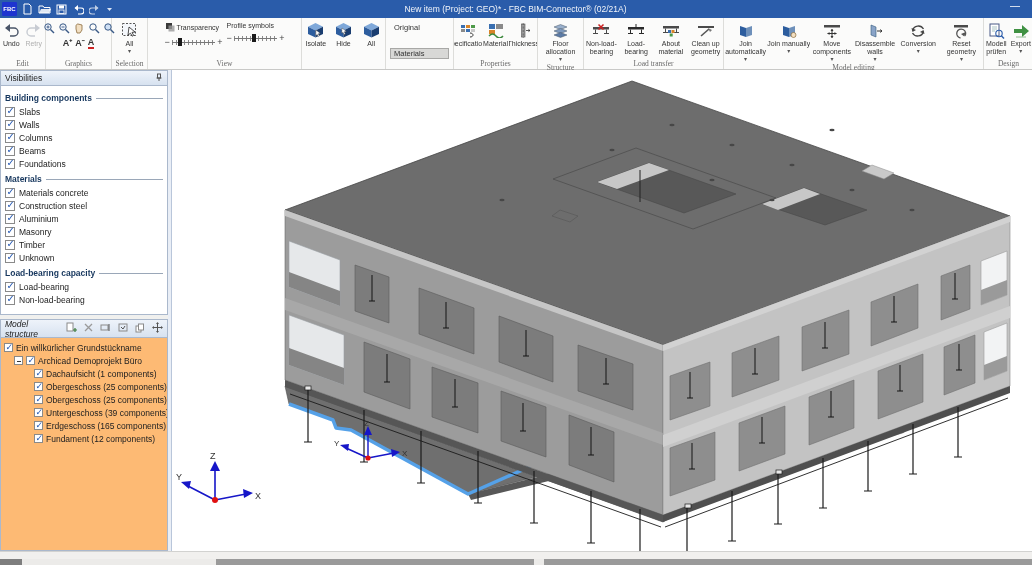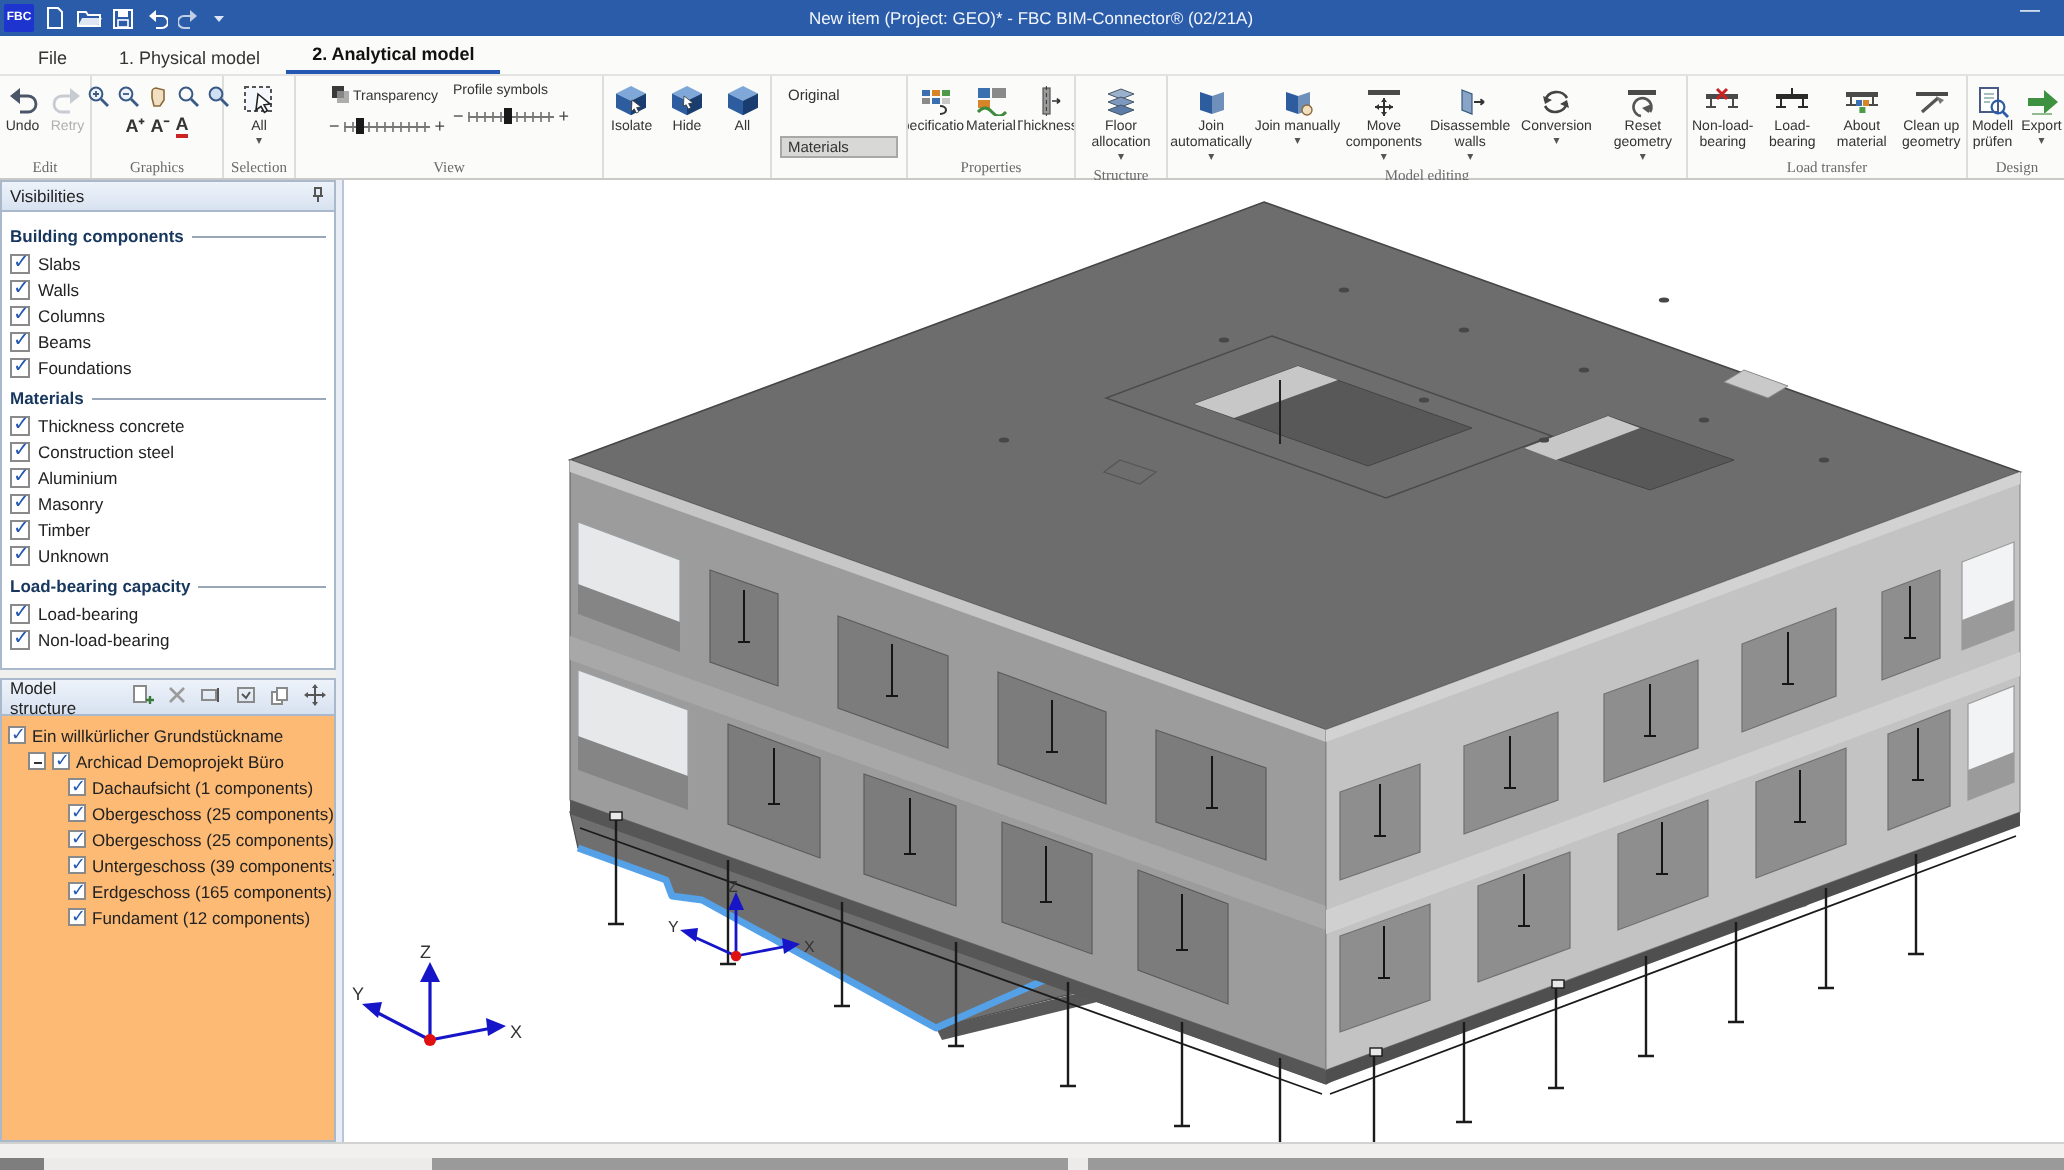--- a/index.html
+++ b/index.html
@@ -58,21 +58,21 @@
   .panel-title { height:15px; background:linear-gradient(#eef3fa,#d7e2f0); border-bottom:1px solid #aab8cc;
     display:flex; align-items:center; padding:0 4px; font-size:8.5px; color:#222; }
   .panel-title .sp { flex:1; }
   .vis-body { flex:1; overflow:hidden; padding:3px 0 0 4px; }
   .grp-hdr { display:flex; align-items:center; gap:4px; height:14px; color:#17375e; font-weight:bold; font-size:8.5px; margin-top:2px; }
   .grp-hdr .rule { flex:1; height:1px; background:#9aa7b8; margin-right:4px; }
   .cb-row { display:flex; align-items:center; gap:4px; height:13px; }
   .cb { width:10px; height:10px; background:#fff; border:1px solid #8a8a8a; position:relative; flex:none; }
   .cb::after { content:"✓"; position:absolute; left:0.5px; top:-2.5px; font-size:10px; color:#2458b3; }
   .ms-head { height:18px; background:linear-gradient(#eef3fa,#d7e2f0); border-bottom:1px solid #aab8cc;
-    display:flex; align-items:center; padding:0 4px; gap:24px; }
+    display:flex; align-items:center; padding:0 4px; gap:24px;font-style:italic; }
   .ms-head .ttl { font-size:8.5px; margin-right:4px; }
   .ms-tools { display:flex; gap:7px; align-items:center; }
   .tree { flex:1; background:#fdba74; padding:3px 2px 0 3px; font-size:8.5px; overflow:hidden; }
   .tnode { display:flex; align-items:center; gap:3px; height:13px; white-space:nowrap; }
   .tindent1 { padding-left:10px; } .tindent2 { padding-left:30px; }
   .expander { width:9px; height:9px; border:1px solid #888; background:#fff; position:relative; flex:none; }
   .expander::after { content:""; position:absolute; left:1.5px; top:3.5px; width:4px; height:1px; background:#333; }
   .tcb { width:9px; height:9px; }
   .tcb::after { font-size:9px; top:-2px; }
 
@@ -125,25 +125,20 @@
       <span>
           <svg width="7" height="8">
             <path d="M1 3h5L3.5 6z" fill="#dbe5f5"></path>
           </svg>
         </span>
     </div>
     <div class="win-title">New item (Project: GEO)*   -   FBC BIM-Connector® (02/21A)</div>
     <div class="win-min">—</div>
   </div>
 
-  <div class="tabrow">
-    <div class="tab">File</div>
-    <div class="tab">1. Physical model</div>
-    <div class="tab active">2. Analytical model</div>
-  </div>
 
   <div class="ribbon">
 
     <div class="rg g-edit">
       <div class="rg-items">
         <div class="vbtn">
           <span class="ic">
               <svg width="18" height="15">
                 <path d="M4 5h8a4 4 0 0 1 0 8H8" fill="none" stroke="#4a5568" stroke-width="1.4"></path>
                 <path d="M8 1 3 5l5 4z" fill="#4a5568"></path>
@@ -348,85 +343,20 @@
                 <path d="M2 8l6.5-2.5L15 8 8.5 10.5z" fill="#7e99bd" stroke="#456" stroke-width=".5"></path>
                 <path d="M2 12l6.5-2.5L15 12 8.5 14.5z" fill="#5c7ba6" stroke="#456" stroke-width=".5"></path>
               </svg>
             </span>
           <span>Floor allocation</span>
         </div>
       </div>
       <div class="rg-label">Structure</div>
     </div>
 
-    <div class="rg g-med">
-      <div class="rg-items">
-        <div class="vbtn dd">
-          <span class="ic">
-              <svg width="18" height="16">
-                <path d="M3 3l6 2v9l-6-2z" fill="#2d5d9e"></path>
-                <path d="M15 3 9 5v9l6-2z" fill="#6e90ba"></path>
-              </svg>
-            </span>
-          <span>Join automatically</span>
-        </div>
-        <div class="vbtn dd">
-          <span class="ic">
-              <svg width="18" height="16">
-                <path d="M3 3l6 2v9l-6-2z" fill="#2d5d9e"></path>
-                <path d="M15 3 9 5v9l6-2z" fill="#6e90ba"></path>
-                <circle cx="13.5" cy="12" r="2.5" fill="#f2dfc2" stroke="#8a6a3a" stroke-width=".7"></circle>
-              </svg>
-            </span>
-          <span>Join manually</span>
-        </div>
-        <div class="vbtn dd">
-          <span class="ic">
-              <svg width="18" height="16">
-                <rect x="1" y="2" width="16" height="2.5" fill="#4a4a4a"></rect>
-                <path d="M9 6v9M4.5 10.5h9" stroke="#333" fill="none"></path>
-                <path d="M9 6 7.5 8h3zM9 15l-1.5-2h3zM4.5 10.5l2-1.5v3zM13.5 10.5l-2-1.5v3z" fill="#333"></path>
-              </svg>
-            </span>
-          <span>Move components</span>
-        </div>
-        <div class="vbtn dd">
-          <span class="ic">
-              <svg width="18" height="16">
-                <path d="M5 2l5 2v10l-5-2z" fill="#8aa4c8" stroke="#345a7e" stroke-width=".6"></path>
-                <path d="M11 8h5m0 0-1.8-1.4M16 8l-1.8 1.4" stroke="#333" fill="none"></path>
-              </svg>
-            </span>
-          <span>Disassemble walls</span>
-        </div>
-        <div class="vbtn dd">
-          <span class="ic">
-              <svg width="18" height="16">
-                <path d="M14.5 6a6 6 0 0 0-11 1.5" fill="none" stroke="#444" stroke-width="1.3"></path>
-                <path d="M2.5 5l1 4 3.5-2z" fill="#444"></path>
-                <path d="M3.5 10a6 6 0 0 0 11-1.5" fill="none" stroke="#444" stroke-width="1.3"></path>
-                <path d="M15.5 11l-1-4L11 9z" fill="#444"></path>
-              </svg>
-            </span>
-          <span>Conversion</span>
-        </div>
-        <div class="vbtn dd">
-          <span class="ic">
-              <svg width="18" height="16">
-                <rect x="2" y="2" width="14" height="2.5" fill="#4a4a4a"></rect>
-                <path d="M13 13a4.5 4.5 0 1 0-4.5 2" fill="none" stroke="#555" stroke-width="1.3"></path>
-                <path d="M13.8 9l-1.5 4.5L9 11z" fill="#555"></path>
-              </svg>
-            </span>
-          <span>Reset geometry</span>
-        </div>
-      </div>
-      <div class="rg-label">Model editing</div>
-    </div>
-
     <div class="rg g-load">
       <div class="rg-items">
         <div class="vbtn">
           <span class="ic">
               <svg width="20" height="15">
                 <rect x="2" y="4" width="16" height="2.5" fill="#4a4a4a"></rect>
                 <path d="M4.5 6.5v4m-2.5 0h5M15.5 6.5v4m-2.5 0h5" stroke="#4a4a4a" fill="none"></path>
                 <path d="M7.5 1.5l5 5m0-5-5 5" stroke="#cc2222" stroke-width="1.5"></path>
               </svg>
             </span>
@@ -458,20 +388,85 @@
               <svg width="20" height="15">
                 <rect x="2" y="3" width="16" height="2" fill="#4a4a4a"></rect>
                 <path d="M5 13 13 6" stroke="#555" stroke-width="1.6"></path>
                 <path d="M12 5l4 2-2 2z" fill="#777"></path>
               </svg>
             </span>
           <span>Clean up geometry</span>
         </div>
       </div>
       <div class="rg-label">Load transfer</div>
+    </div>
+
+    <div class="rg g-med">
+      <div class="rg-items">
+        <div class="vbtn dd">
+          <span class="ic">
+              <svg width="18" height="16">
+                <path d="M3 3l6 2v9l-6-2z" fill="#2d5d9e"></path>
+                <path d="M15 3 9 5v9l6-2z" fill="#6e90ba"></path>
+              </svg>
+            </span>
+          <span>Join automatically</span>
+        </div>
+        <div class="vbtn dd">
+          <span class="ic">
+              <svg width="18" height="16">
+                <path d="M3 3l6 2v9l-6-2z" fill="#2d5d9e"></path>
+                <path d="M15 3 9 5v9l6-2z" fill="#6e90ba"></path>
+                <circle cx="13.5" cy="12" r="2.5" fill="#f2dfc2" stroke="#8a6a3a" stroke-width=".7"></circle>
+              </svg>
+            </span>
+          <span>Join manually</span>
+        </div>
+        <div class="vbtn dd">
+          <span class="ic">
+              <svg width="18" height="16">
+                <rect x="1" y="2" width="16" height="2.5" fill="#4a4a4a"></rect>
+                <path d="M9 6v9M4.5 10.5h9" stroke="#333" fill="none"></path>
+                <path d="M9 6 7.5 8h3zM9 15l-1.5-2h3zM4.5 10.5l2-1.5v3zM13.5 10.5l-2-1.5v3z" fill="#333"></path>
+              </svg>
+            </span>
+          <span>Move components</span>
+        </div>
+        <div class="vbtn dd">
+          <span class="ic">
+              <svg width="18" height="16">
+                <path d="M5 2l5 2v10l-5-2z" fill="#8aa4c8" stroke="#345a7e" stroke-width=".6"></path>
+                <path d="M11 8h5m0 0-1.8-1.4M16 8l-1.8 1.4" stroke="#333" fill="none"></path>
+              </svg>
+            </span>
+          <span>Disassemble walls</span>
+        </div>
+        <div class="vbtn dd">
+          <span class="ic">
+              <svg width="18" height="16">
+                <path d="M14.5 6a6 6 0 0 0-11 1.5" fill="none" stroke="#444" stroke-width="1.3"></path>
+                <path d="M2.5 5l1 4 3.5-2z" fill="#444"></path>
+                <path d="M3.5 10a6 6 0 0 0 11-1.5" fill="none" stroke="#444" stroke-width="1.3"></path>
+                <path d="M15.5 11l-1-4L11 9z" fill="#444"></path>
+              </svg>
+            </span>
+          <span>Conversion</span>
+        </div>
+        <div class="vbtn dd">
+          <span class="ic">
+              <svg width="18" height="16">
+                <rect x="2" y="2" width="14" height="2.5" fill="#4a4a4a"></rect>
+                <path d="M13 13a4.5 4.5 0 1 0-4.5 2" fill="none" stroke="#555" stroke-width="1.3"></path>
+                <path d="M13.8 9l-1.5 4.5L9 11z" fill="#555"></path>
+              </svg>
+            </span>
+          <span>Reset geometry</span>
+        </div>
+      </div>
+      <div class="rg-label">Model editing</div>
     </div>
 
     <div class="rg g-des">
       <div class="rg-items">
         <div class="vbtn">
           <span class="ic">
               <svg width="17" height="16">
                 <rect x="2" y="1" width="9" height="12" fill="#fff" stroke="#4a5a86"></rect>
                 <path d="M4 4h5M4 6h5M4 8h3" stroke="#8aa" stroke-width=".7"></path>
                 <circle cx="11" cy="10.5" r="3.2" fill="none" stroke="#2a5caa" stroke-width="1.1"></circle>
@@ -532,21 +527,21 @@
               <span class="cb"></span>
               <span>Foundations</span>
             </div>
 
           <div class="grp-hdr">
               <span>Materials</span>
               <span class="rule"></span>
             </div>
           <div class="cb-row">
               <span class="cb"></span>
-              <span>Thickness concrete</span>
+              <span>Materials concrete</span>
             </div>
           <div class="cb-row">
               <span class="cb"></span>
               <span>Construction steel</span>
             </div>
           <div class="cb-row">
               <span class="cb"></span>
               <span>Aluminium</span>
             </div>
           <div class="cb-row">

